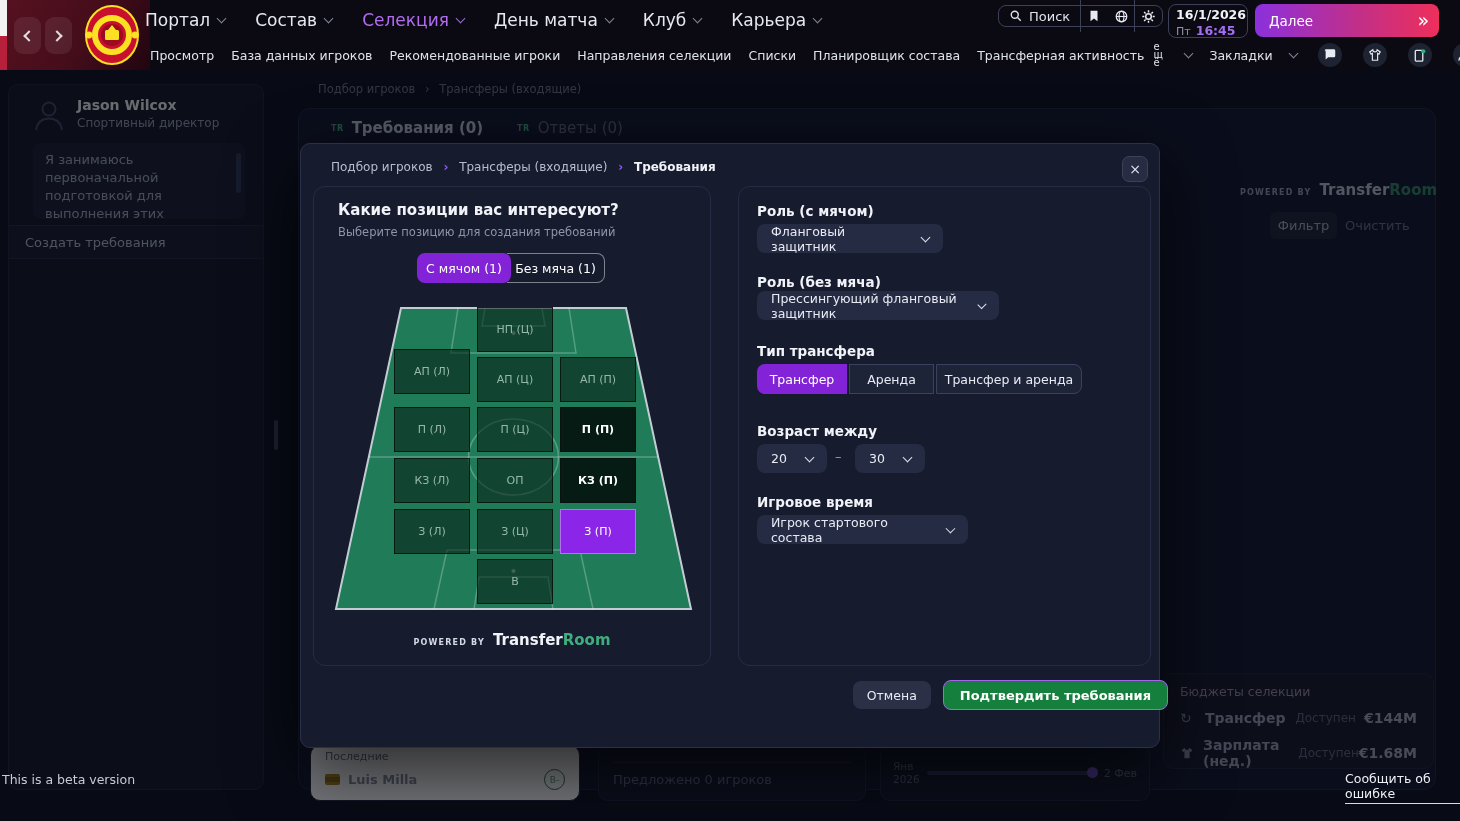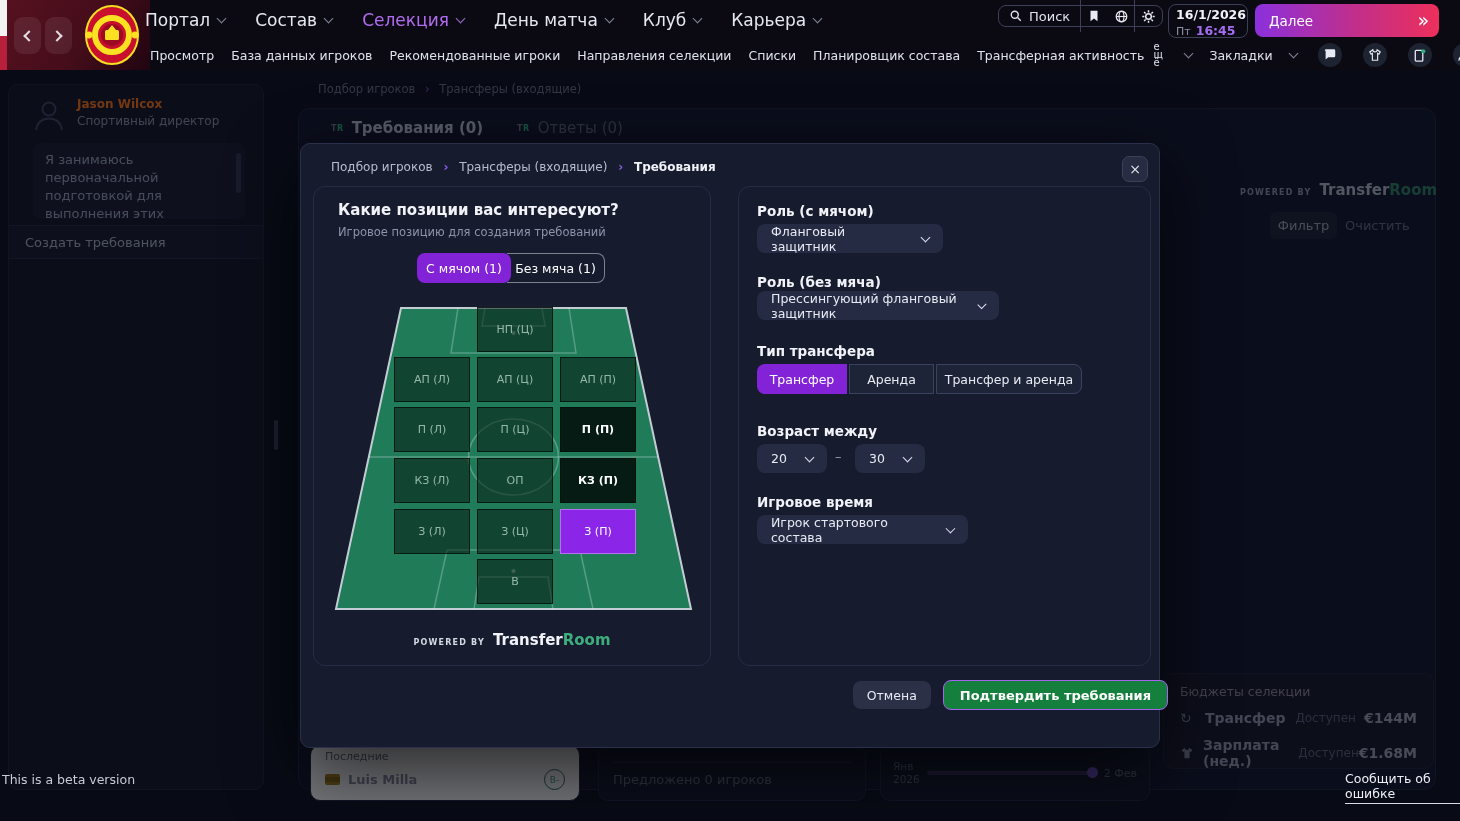--- a/index.html
+++ b/index.html
@@ -52,21 +52,21 @@
   .icon-circle { width:24px; height:24px; border-radius:50%; background:#1d2331; display:flex;
     align-items:center; justify-content:center; margin-left:4px; position:relative; }
   .sync-glyph { font-size:14px; color:#e8eaf4; line-height:1; }
 
   
   .dim { position:absolute; left:0; top:70px; width:1460px; height:751px; background:rgba(5,7,15,0.55); z-index:20; }
 
   .sidebar { position:absolute; left:8px; top:84px; width:256px; height:706px; background:#131726;
     border:1px solid #1f2536; border-radius:10px; z-index:10; }
   .sb-head { position:absolute; left:22px; top:12px; display:flex; gap:10px; }
-  .sb-name { font-size:12px; font-weight:bold; color:#f97316; }
+  .sb-name { font-size:14px; font-weight:bold; color:#e5e5e5; }
   .sb-role { font-size:12px; color:#8b92a8; margin-top:3px; }
   .sb-quote { position:absolute; left:24px; top:58px; width:212px; height:76px; background:#191e30;
     border-radius:8px; padding:8px 16px 8px 12px; font-size:13px; line-height:18px; color:#99a1b7; }
   .sb-scroll { position:absolute; right:4px; top:10px; width:5px; height:40px; background:#2e3550; border-radius:3px; }
   .sb-action { position:absolute; left:0; top:140px; width:254px; height:34px; background:#171c2e;
     border-top:1px solid #222840; border-bottom:1px solid #222840; display:flex; align-items:center;
     padding-left:16px; font-size:13px; color:#a8aec2; }
   .content-scroll { position:absolute; left:274px; top:420px; width:4px; height:30px; background:#39405a; border-radius:2px; z-index:10; }
 
   .bg-breadcrumb { position:absolute; left:318px; top:82px; font-size:11.5px; color:#6a7186; z-index:10; }
@@ -417,21 +417,21 @@
     <span>Трансферы (входящие)</span>
     <span class="sep">›</span>
     <span class="last">Требования</span>
   </div>
   <div class="close-btn">
       <span>×</span>
     </div>
 
   <div class="panel pos-panel">
     <div class="pp-title">Какие позиции вас интересуют?</div>
-    <div class="pp-sub">Игровое позицию для создания требований</div>
+    <div class="pp-sub">Выберите позицию для создания требований</div>
     <div class="toggle-row">
       <div class="toggle-btn toggle-on">
           <span>С мячом (1)</span>
         </div>
       <div class="toggle-btn toggle-off">
           <span>Без мяча (1)</span>
         </div>
     </div>
 
     <div class="pitch" id="pitch">
@@ -443,21 +443,21 @@
           <path d="M131 3 L124 48 L249 48 L242 3"></path>
           <path d="M158 3 L155 21 L218 21 L215 3"></path>
           <path d="M120 245 L107 304 M120 245 L253 245 L266 304"></path>
           <path d="M152 272 L147 304 M152 272 L221 272 L226 304"></path>
           <circle cx="186.5" cy="28" r="1.6" fill="rgba(220,235,240,0.5)"></circle>
           <circle cx="186.5" cy="266" r="1.6" fill="rgba(220,235,240,0.5)"></circle>
         </g>
       </svg>
       <div id="pitch-boxes">
           <div class="pos-box default" style="left: 150px; top: 2px;">НП (Ц)</div>
-          <div class="pos-box default" style="left: 67px; top: 52px;">АП (Л)</div>
+          <div class="pos-box default" style="left: 67px; top: 44px;">АП (Л)</div>
           <div class="pos-box default" style="left: 150px; top: 52px;">АП (Ц)</div>
           <div class="pos-box default" style="left: 233px; top: 52px;">АП (П)</div>
           <div class="pos-box default" style="left: 67px; top: 102px;">П (Л)</div>
           <div class="pos-box default" style="left: 150px; top: 102px;">П (Ц)</div>
           <div class="pos-box active" style="left: 233px; top: 102px;">П (П)</div>
           <div class="pos-box default" style="left: 67px; top: 153px;">КЗ (Л)</div>
           <div class="pos-box default" style="left: 150px; top: 153px;">ОП</div>
           <div class="pos-box active" style="left: 233px; top: 153px;">КЗ (П)</div>
           <div class="pos-box default" style="left: 67px; top: 204px;">З (Л)</div>
           <div class="pos-box default" style="left: 150px; top: 204px;">З (Ц)</div>

